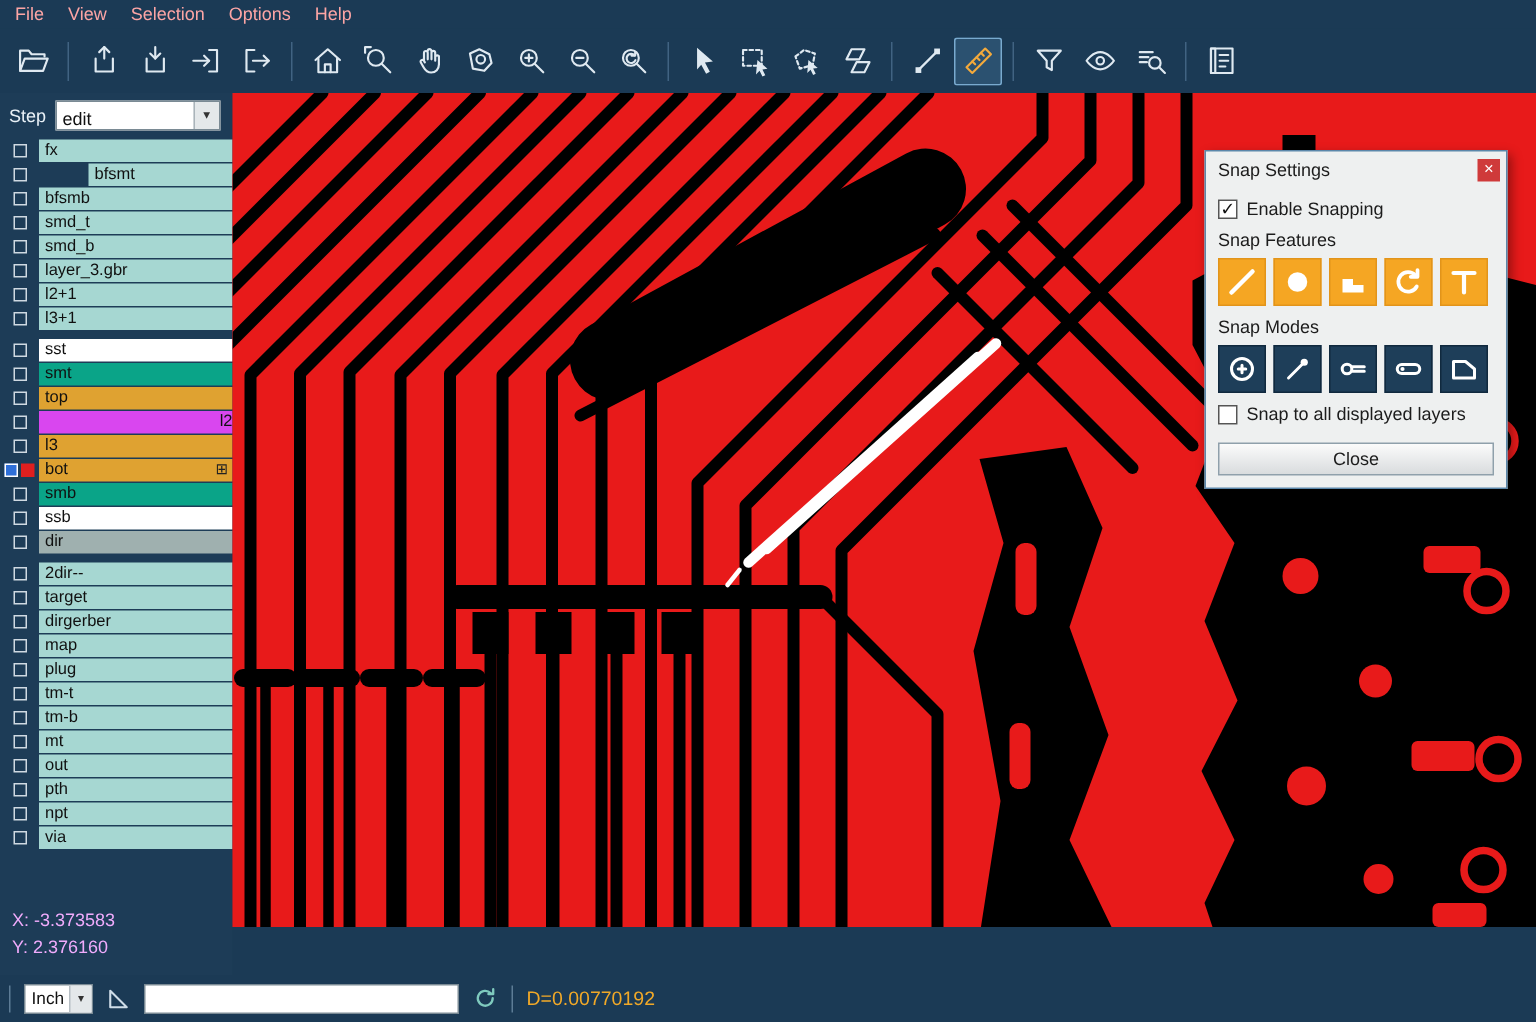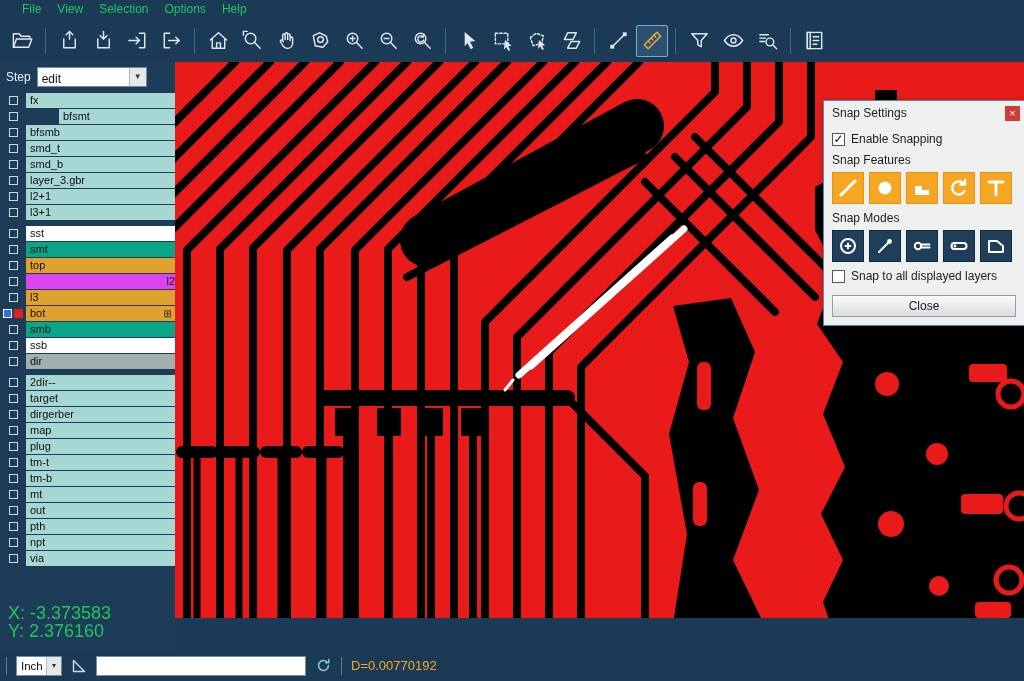--- a/index.html
+++ b/index.html
@@ -1,58 +1,58 @@
 <!DOCTYPE html>
 <html><head>
 <meta charset="utf-8">
 <style>
   html,body{margin:0;padding:0;}
   body{width:1024px;height:681px;overflow:hidden;background:#1b3a55;
        font-family:"Liberation Sans",sans-serif;-webkit-font-smoothing:antialiased;}
   #app{display:flex;flex-direction:column;width:1024px;height:681px;}
 
   
-  .menubar{height:19px;display:flex;align-items:flex-end;padding-left:14px;background:#1b3a55;
-           color:#22c55e;font-size:12px;flex:none;}
+  .menubar{height:19px;display:flex;align-items:flex-end;padding-left:2px;background:#1b3a55;
+           color:#fca5a5;font-size:12px;flex:none;}
   .menu-item{padding:0 8px;line-height:19px;cursor:default;}
 
   
   .toolbar{height:43px;display:flex;align-items:center;padding-left:5px;background:#1b3a55;flex:none;}
   .tb-btn{width:32px;height:32px;display:flex;align-items:center;justify-content:center;
           margin:0 1px;border-radius:2px;}
   .tb-btn svg{width:23px;height:23px;}
   .tb-btn svg *{stroke:#dfe9f1;fill:none;stroke-width:1.5;stroke-linecap:round;stroke-linejoin:round;}
   .tb-btn.active{background:#2b5170;box-shadow:inset 0 0 0 1px #79aacf;}
   .tb-btn.active svg *{stroke:#f2a93c;}
   .tb-sep{width:1px;height:26px;background:#416382;margin:0 6px;}
 
   
   .main{display:flex;height:588px;flex:none;}
 
   
-  .sidebar{width:175px;flex:none;position:relative;background:#1d3c57;}
+  .sidebar{width:155px;flex:none;position:relative;background:#1d3c57;}
   .step-row{height:30px;display:flex;align-items:center;padding-left:6px;gap:6px;
             color:#e9f1f7;font-size:12px;}
   .step-select{width:110px;height:20px;background:#fff;border:1px solid #7a8a94;
                display:flex;align-items:flex-end;font-size:12px;color:#111;box-sizing:border-box;}
   .step-select .val{flex:1;padding-left:4px;}
   .step-select .arrow{width:16px;height:18px;background:#e4e8ea;border-left:1px solid #aab4ba;
                       text-align:center;line-height:17px;font-size:9px;color:#333;}
   .layers{padding-top:1px;}
   .layer-row{height:15px;display:flex;align-items:center;margin-bottom:1px;}
   .gutter{width:26px;display:flex;justify-content:center;align-items:center;gap:2px;flex:none;}
   .cb{width:9px;height:9px;border:1px solid #cfd9e2;box-sizing:border-box;}
   .cb.sel{background:#2e6fd9;border-color:#fff;}
   .sq-red{width:9px;height:9px;background:#e01f1f;}
   .strip{flex:1;height:15px;font-size:11px;line-height:15px;color:#101010;
          padding-left:4px;display:flex;overflow:hidden;white-space:nowrap;}
   .strip .lbl{flex:1;}
   .strip .grid{padding-right:3px;font-size:10px;color:#222;}
   .layer-gap{height:5px;}
-  .coords{position:absolute;left:8px;bottom:10px;color:#22c55e;font-size:18px;line-height:18px;}
+  .coords{position:absolute;left:8px;bottom:10px;color:#f0abfc;font-size:12px;line-height:18px;}
 
   
   .canvas-wrap{position:relative;width:869px;height:556px;flex:none;overflow:hidden;background:#e81a1a;}
   #pcb{display:block;}
 
   
   .dialog{position:absolute;left:648px;top:38px;width:200px;background:#eef0f0;
           border:1px solid #5b87aa;box-shadow:2px 3px 7px rgba(0,0,0,.4);
           font-size:12px;color:#1c1c1c;}
   .dlg-title{height:24px;display:flex;align-items:center;padding:0 4px 0 8px;}

